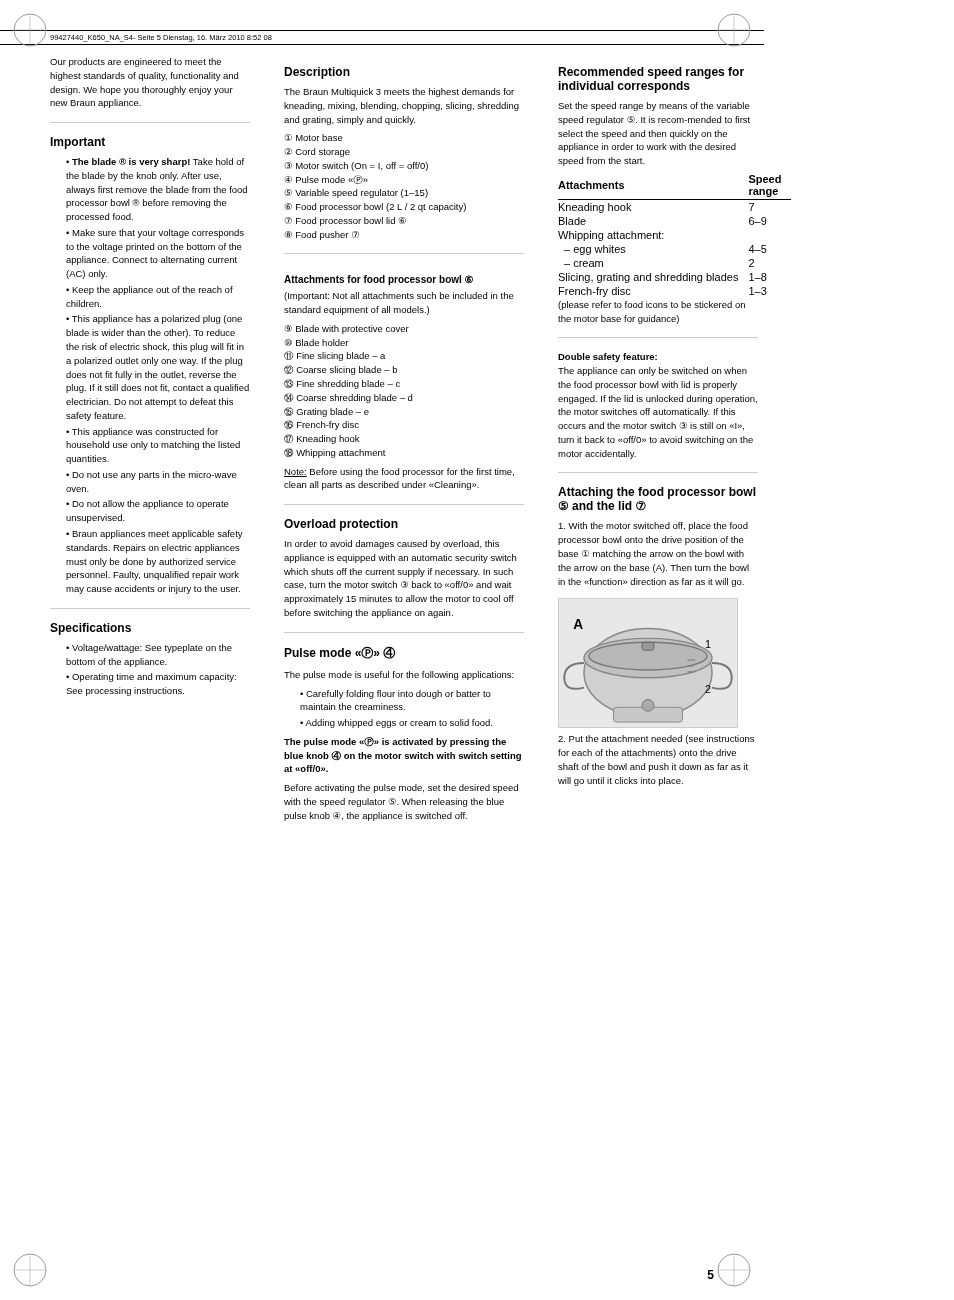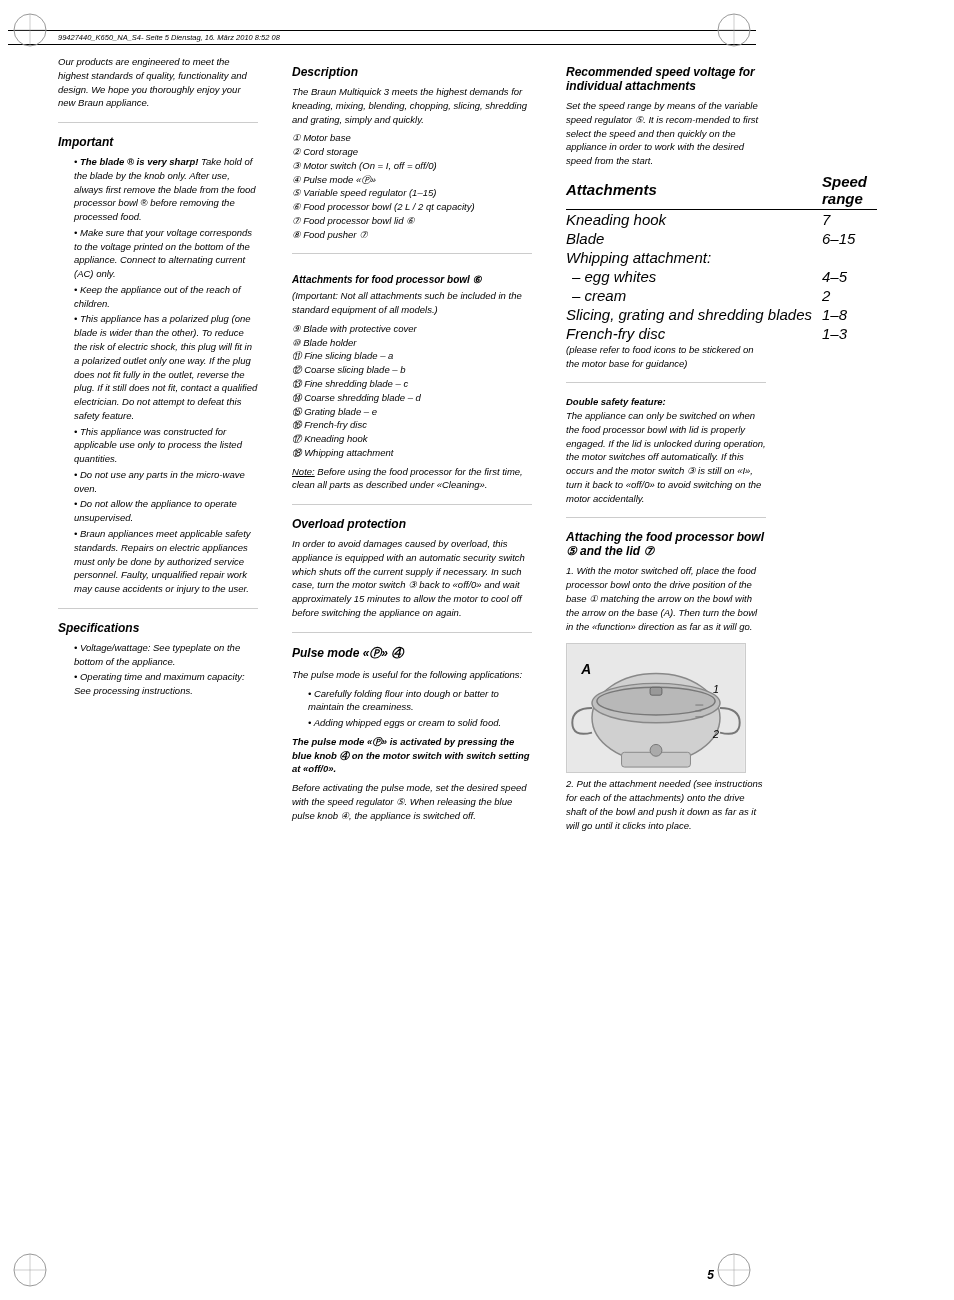--- a/index.html
+++ b/index.html
@@ -8,23 +8,22 @@
       font-family: Arial, Helvetica, sans-serif;
       font-size: 9.5px;
       color: #000;
       width: 954px;
       min-height: 1300px;
       position: relative;
     }
     .page {
       width: 764px;
       min-height: 1300px;
-      padding: 30px 8px;
+      padding: 30px 0;
       position: relative;
-      font-style: italic;
     }
     
     .corner {
       position: absolute;
       width: 40px;
       height: 40px;
     }
     .corner-tl { top: 10px; left: 10px; }
     .corner-tr { top: 10px; right: 10px; }
     .corner-bl { bottom: 10px; left: 10px; }
@@ -98,21 +97,21 @@
     .section-divider {
       border: none;
       border-top: 1px solid #ccc;
       margin: 12px 0;
     }
 
     
     .speed-table {
       width: 100%;
       border-collapse: collapse;
-      font-size: 15px;
+      font-size: 11px;
       margin-top: 4px;
     }
     .speed-table th {
       text-align: left;
       font-weight: bold;
       border-bottom: 1px solid #000;
       padding-bottom: 2px;
       padding-right: 10px;
     }
     .speed-table td {
@@ -205,21 +204,21 @@
 
       <hr class="section-divider">
 
       <h2>Important</h2>
 
       <ul class="bullet-dash">
         <li><span class="bold">The blade ® is very sharp!</span> Take hold of the blade by the knob only. After use, always first remove the blade from the food processor bowl ® before removing the processed food.</li>
         <li>Make sure that your voltage corresponds to the voltage printed on the bottom of the appliance. Connect to alternating current (AC) only.</li>
         <li>Keep the appliance out of the reach of children.</li>
         <li>This appliance has a polarized plug (one blade is wider than the other). To reduce the risk of electric shock, this plug will fit in a polarized outlet only one way. If the plug does not fit fully in the outlet, reverse the plug. If it still does not fit, contact a qualified electrician. Do not attempt to defeat this safety feature.</li>
-        <li>This appliance was constructed for applicable use only to process the listed quantities.</li>
+        <li>This appliance was constructed for household use only to matching the listed quantities.</li>
         <li>Do not use any parts in the micro-wave oven.</li>
         <li>Do not allow the appliance to operate unsupervised.</li>
         <li>Braun appliances meet applicable safety standards. Repairs on electric appliances must only be done by authorized service personnel. Faulty, unqualified repair work may cause accidents or injury to the user.</li>
       </ul>
 
       <hr class="section-divider">
 
       <h2>Specifications</h2>
 
       <ul class="bullet-dash">
@@ -278,39 +277,39 @@
         <li>Carefully folding flour into dough or batter to maintain the creaminess.</li>
         <li>Adding whipped eggs or cream to solid food.</li>
       </ul>
 
       <p class="pulse-bold"><strong>The pulse mode «Ⓟ» is activated by pressing the blue knob ④ on the motor switch with switch setting at «off/0».</strong></p>
 
       <p>Before activating the pulse mode, set the desired speed with the speed regulator ⑤. When releasing the blue pulse knob ④, the appliance is switched off.</p>
     </div>
 
     <div class="col-right">
-      <h2>Recommended speed voltage for individual attachments</h2>
+      <h2>Recommended speed ranges for individual corresponds</h2>
 
       <p>Set the speed range by means of the variable speed regulator ⑤. It is recom-mended to first select the speed and then quickly on the appliance in order to work with the desired speed from the start.</p>
 
       <table class="speed-table">
         <thead>
           <tr>
             <th>Attachments</th>
             <th>Speed range</th>
           </tr>
         </thead>
         <tbody>
           <tr>
             <td>Kneading hook</td>
             <td>7</td>
           </tr>
           <tr>
             <td>Blade</td>
-            <td>6–15</td>
+            <td>6–9</td>
           </tr>
           <tr>
             <td>Whipping attachment:</td>
             <td></td>
           </tr>
           <tr class="indent-row">
             <td>– egg whites</td>
             <td>4–5</td>
           </tr>
           <tr class="indent-row">

